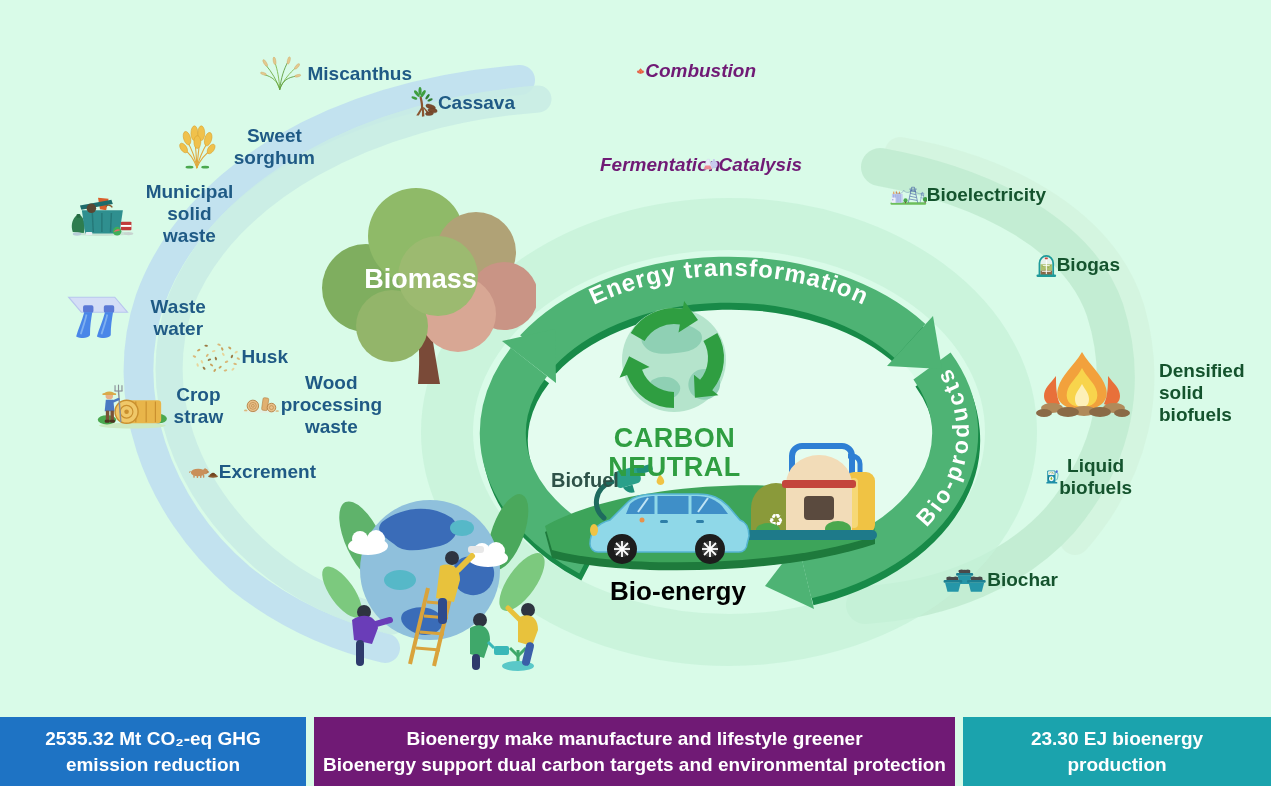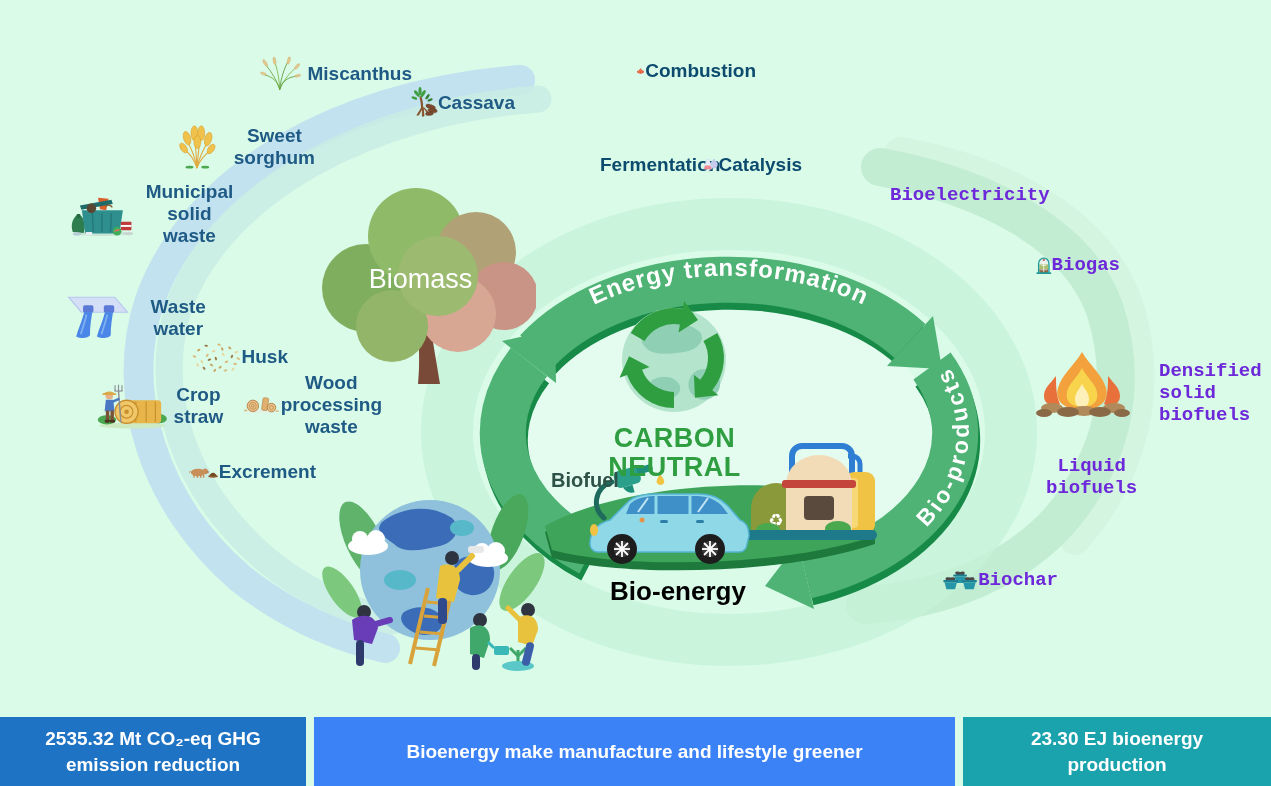--- a/index.html
+++ b/index.html
@@ -2,27 +2,27 @@
 <html><head>
 <meta charset="utf-8">
 <style>
   html,body{margin:0;padding:0;background:#d9fbe8;}
   #canvas{position:relative;width:1271px;height:786px;background:#d9fbe8;overflow:hidden;
           font-family:"Liberation Sans",sans-serif;}
   .node{position:absolute;display:flex;align-items:center;}
   .icon{display:block;}
   .lbl{display:block;text-align:center;font-size:19px;font-weight:600;line-height:1.16;}
   .lbl-blue{color:#1f5a85;}
-  .lbl-purple{color:#0c4a6e;}
-  .lbl-teal{color:#6d28d9;font-family:Liberation Mono, monospace;}
+  .lbl-purple{color:#701a75;font-style:italic;}
+  .lbl-teal{color:#14532d;}
   .lbl-left{text-align:left;margin-left:29px;}
   #bgsvg{position:absolute;left:0;top:0;z-index:1;}
   .z2{z-index:2;} .z3{z-index:3;} .z4{z-index:4;}
   .big-label{position:absolute;text-align:center;z-index:5;}
-  .biomass-label{color:#ffffff;font-size:27px;font-weight:400;}
+  .biomass-label{color:#ffffff;font-size:27px;font-weight:700;}
   .carbon-label{color:#2f9e41;font-size:27px;font-weight:800;line-height:1.08;letter-spacing:.5px;}
   .bioenergy-label{color:#000000;font-size:26px;font-weight:800;}
   .biofuel-label{color:#2e5248;font-size:20px;font-weight:600;}
   .footer-bar{position:absolute;top:717px;height:69px;z-index:6;display:flex;flex-direction:column;
               justify-content:center;text-align:center;color:#fff;font-weight:700;font-size:19px;line-height:1.35;}
   .footer-bar span{display:block;}
 </style>
 </head>
 <body>
 
@@ -646,21 +646,22 @@
       <rect x="64" y="32" width="48" height="7" rx="3" fill="#1d7f91"></rect>
       <polygon points="68,39 108,39 102,62 74,62" fill="#2596a8"></polygon>
     </svg>
     <span class="lbl lbl-teal">Biochar</span>
   </div>
 
   <div class="footer-bar" style="left:0;width:306px;background:#1e73c4">
     <span>2535.32 Mt CO₂-eq GHG</span>
     <span>emission reduction</span>
   </div>
-  <div class="footer-bar" style="left:314px;width:641px;background:#3b82f6">
+  <div class="footer-bar" style="left:314px;width:641px;background:#701a75">
     <span>Bioenergy make manufacture and lifestyle greener</span>
+    <span>Bioenergy support dual carbon targets and environmental protection</span>
   </div>
   <div class="footer-bar" style="left:963px;width:308px;background:#1ba3ad">
     <span>23.30 EJ bioenergy</span>
     <span>production</span>
   </div>
 
 </div>
 
 </body></html>

